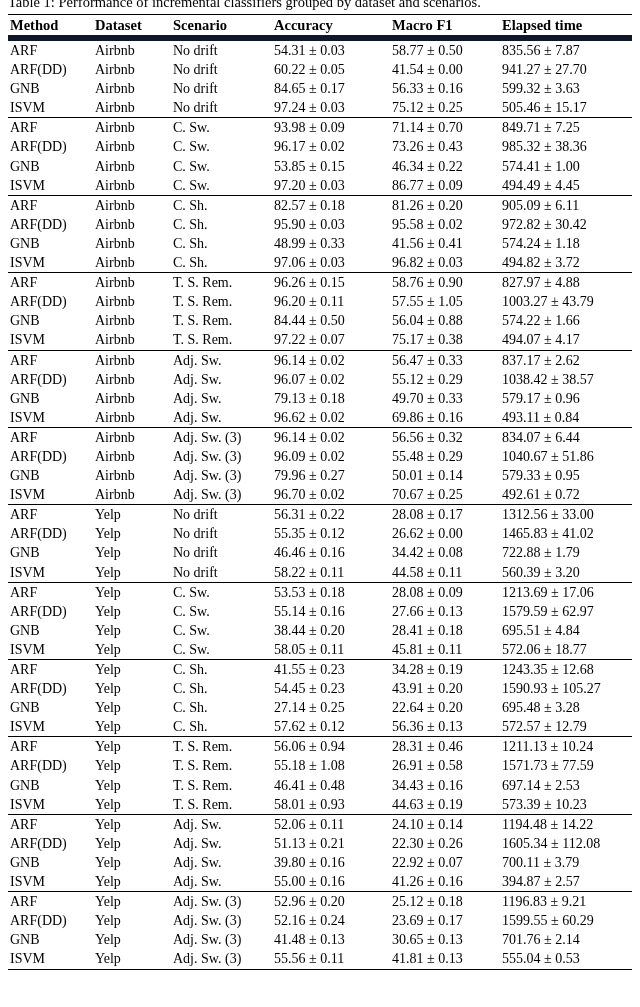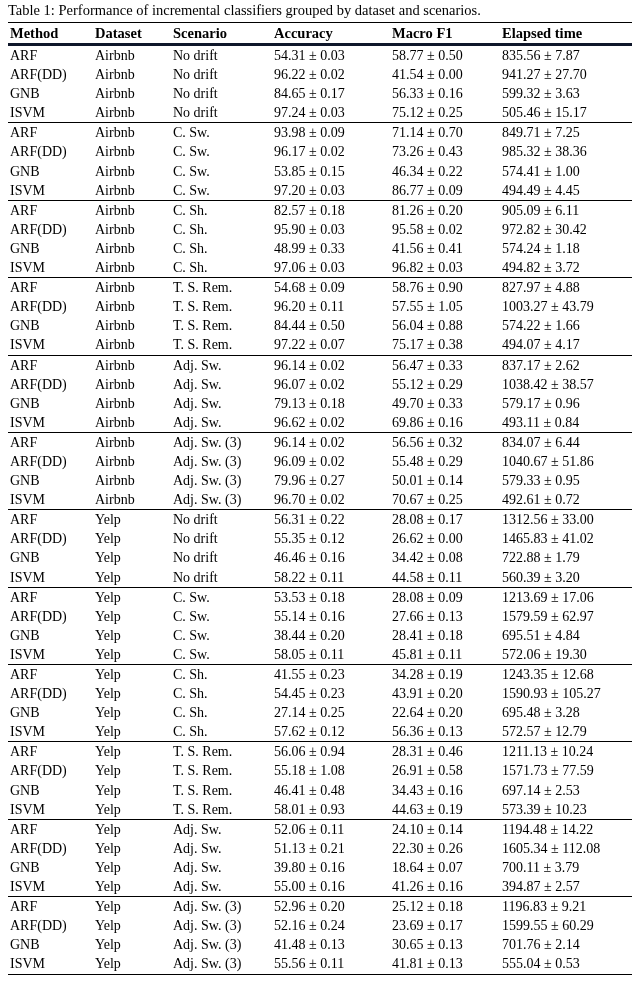--- a/index.html
+++ b/index.html
@@ -7,21 +7,21 @@
     padding: 0;
     background: #ffffff;
     width: 640px;
     height: 1007px;
     overflow: hidden;
   }
   .page {
     box-sizing: border-box;
     width: 640px;
     height: 1007px;
-    padding: 8px 8px;
+    padding: 0 8px;
     font-family: "Liberation Serif", "DejaVu Serif", serif;
     color: #000000;
     overflow: hidden;
   }
   .caption {
     margin-top: -7px; 
     font-size: 14.5px;
     line-height: 19px;
   }
   .caption div { white-space: nowrap; }
@@ -30,21 +30,21 @@
     border-collapse: collapse;
     table-layout: fixed;
     font-size: 14px;
     margin-top: 2px;
     border-top: 1.5px solid #000;
     border-bottom: 1.5px solid #000;
   }
   thead th {
     font-weight: bold;
     text-align: left;
-    border-bottom: 3px solid #0f172a;
+    border-bottom: 6px solid #0f172a;
     padding: 0 2px;
     line-height: 20px;
     font-size: 14.5px;
     white-space: nowrap;
   }
   td {
     padding: 0 2px;
     line-height: 19.1px;
     text-align: left;
     white-space: nowrap;
@@ -95,21 +95,21 @@
           <td>Airbnb</td>
           <td>No drift</td>
           <td>54.31 ± 0.03</td>
           <td>58.77 ± 0.50</td>
           <td>835.56 ± 7.87</td>
         </tr>
         <tr>
           <td>ARF(DD)</td>
           <td>Airbnb</td>
           <td>No drift</td>
-          <td>96.22 ± 0.02</td>
+          <td>60.22 ± 0.05</td>
           <td>41.54 ± 0.00</td>
           <td>941.27 ± 27.70</td>
         </tr>
         <tr>
           <td>GNB</td>
           <td>Airbnb</td>
           <td>No drift</td>
           <td>84.65 ± 0.17</td>
           <td>56.33 ± 0.16</td>
           <td>599.32 ± 3.63</td>
@@ -189,21 +189,21 @@
           <td class="best">97.06 ± 0.03</td>
           <td class="best">96.82 ± 0.03</td>
           <td class="best">494.82 ± 3.72</td>
         </tr>
       </tbody>
       <tbody>
         <tr>
           <td>ARF</td>
           <td>Airbnb</td>
           <td>T. S. Rem.</td>
-          <td>54.68 ± 0.09</td>
+          <td>96.26 ± 0.15</td>
           <td>58.76 ± 0.90</td>
           <td>827.97 ± 4.88</td>
         </tr>
         <tr>
           <td>ARF(DD)</td>
           <td>Airbnb</td>
           <td>T. S. Rem.</td>
           <td>96.20 ± 0.11</td>
           <td>57.55 ± 1.05</td>
           <td>1003.27 ± 43.79</td>
@@ -351,21 +351,21 @@
           <td>38.44 ± 0.20</td>
           <td>28.41 ± 0.18</td>
           <td>695.51 ± 4.84</td>
         </tr>
         <tr>
           <td>ISVM</td>
           <td>Yelp</td>
           <td>C. Sw.</td>
           <td class="best">58.05 ± 0.11</td>
           <td class="best">45.81 ± 0.11</td>
-          <td class="best">572.06 ± 19.30</td>
+          <td class="best">572.06 ± 18.77</td>
         </tr>
       </tbody>
       <tbody>
         <tr>
           <td>ARF</td>
           <td>Yelp</td>
           <td>C. Sh.</td>
           <td>41.55 ± 0.23</td>
           <td>34.28 ± 0.19</td>
           <td>1243.35 ± 12.68</td>
@@ -444,21 +444,21 @@
           <td>Adj. Sw.</td>
           <td>51.13 ± 0.21</td>
           <td>22.30 ± 0.26</td>
           <td>1605.34 ± 112.08</td>
         </tr>
         <tr>
           <td>GNB</td>
           <td>Yelp</td>
           <td>Adj. Sw.</td>
           <td>39.80 ± 0.16</td>
-          <td>18.64 ± 0.07</td>
+          <td>22.92 ± 0.07</td>
           <td>700.11 ± 3.79</td>
         </tr>
         <tr>
           <td>ISVM</td>
           <td>Yelp</td>
           <td>Adj. Sw.</td>
           <td class="best">55.00 ± 0.16</td>
           <td class="best">41.26 ± 0.16</td>
           <td class="best">394.87 ± 2.57</td>
         </tr>

